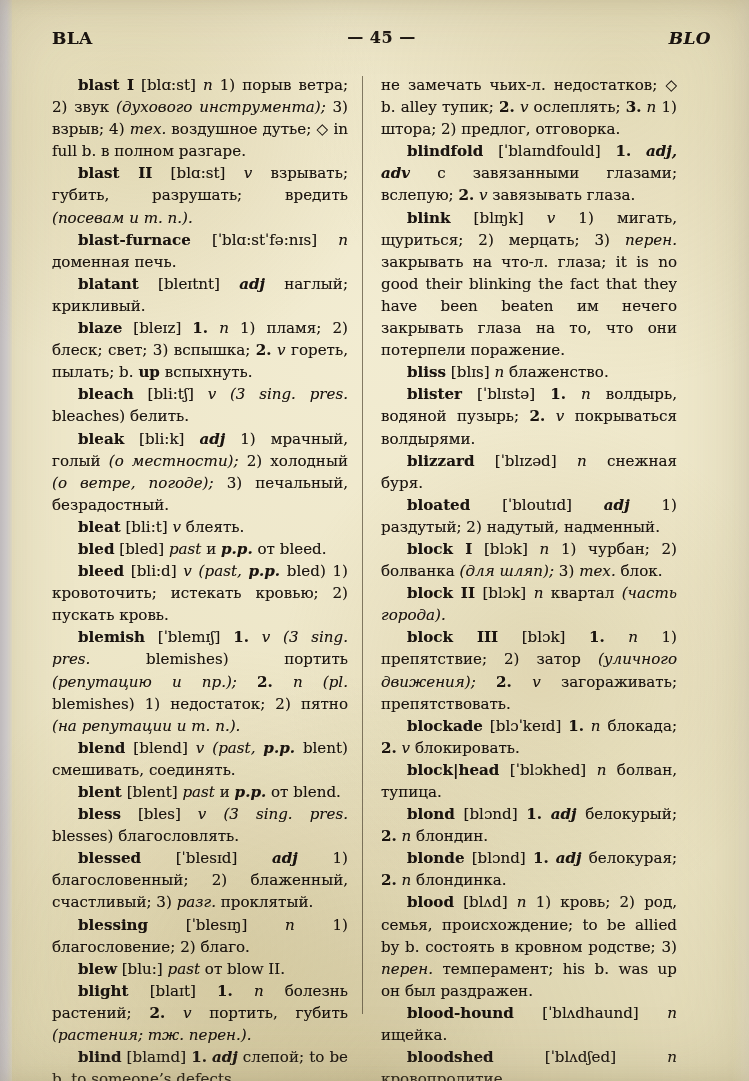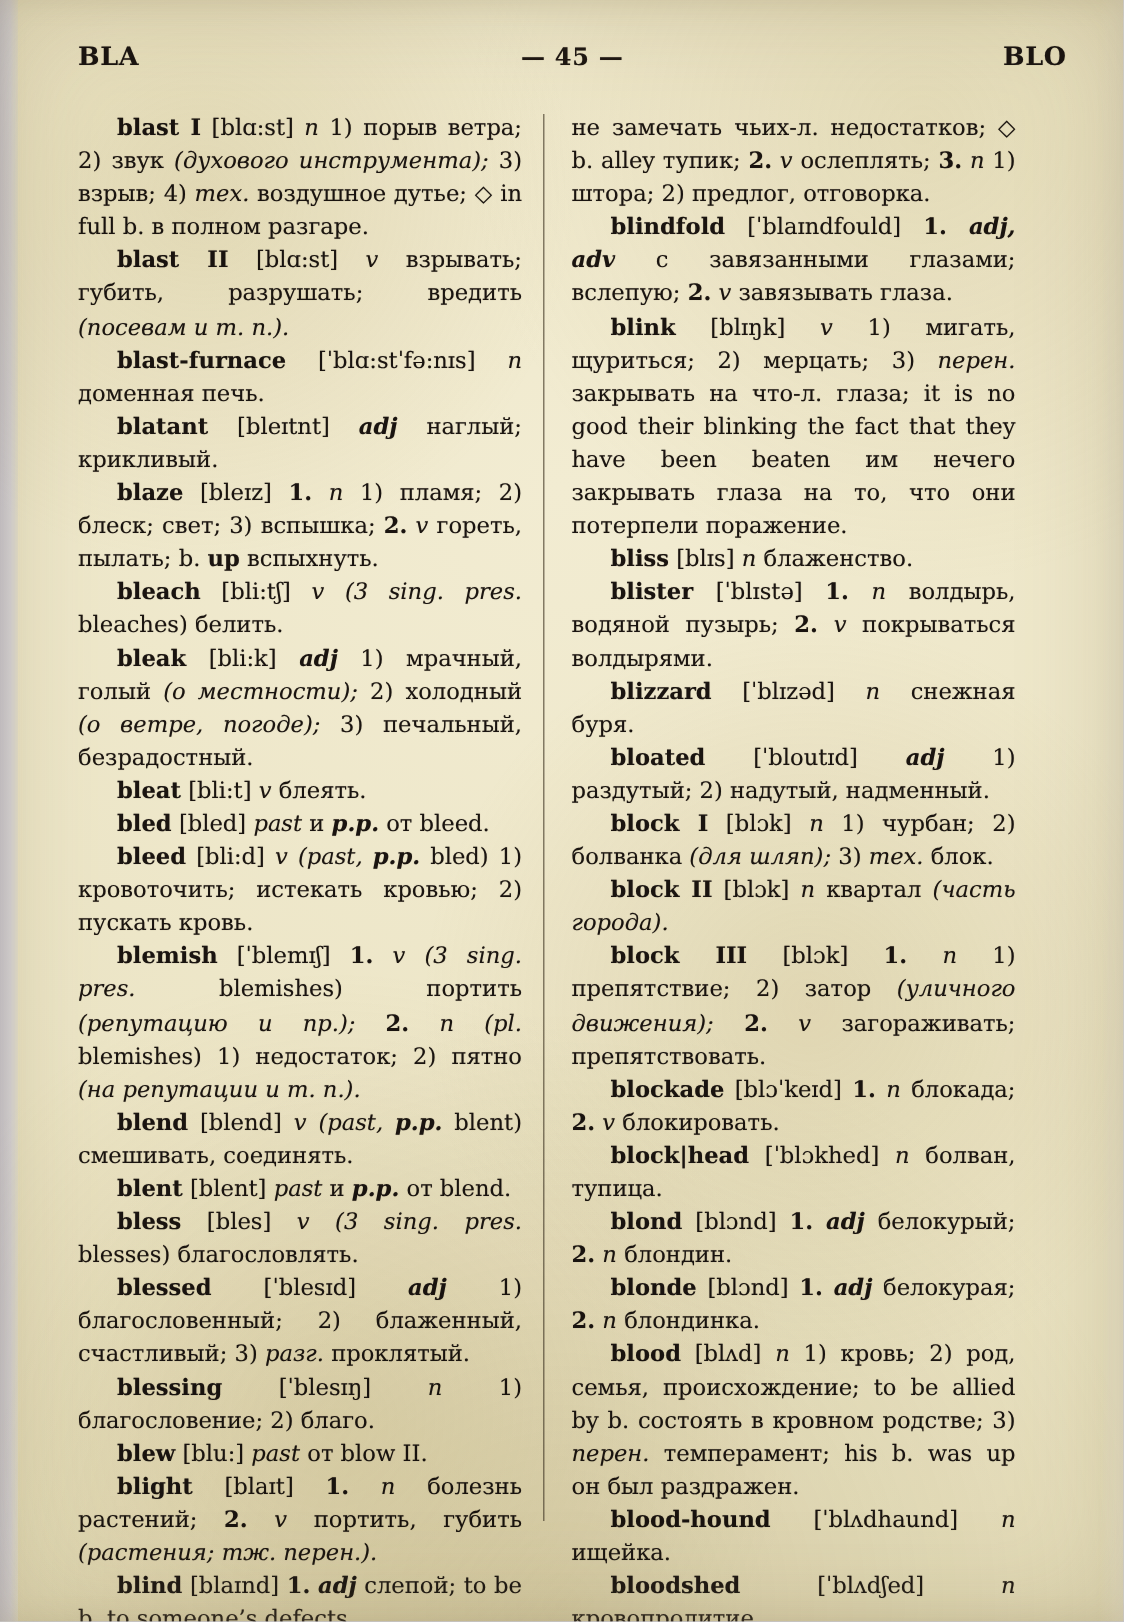--- a/index.html
+++ b/index.html
@@ -66,21 +66,21 @@
   }
   .running-head .folio {
     font-weight: bold;
     font-size: 16px;
     letter-spacing: .5px;
     position: absolute;
     left: 0; right: 0;
     text-align: center;
   }
   .rh-left  { position: relative; z-index: 2; }
-  .rh-right { position: relative; z-index: 2; }
+  .rh-right { position: relative; z-index: 2; font-style: italic; }
 
   
   .columns {
     position: absolute;
     left: 52px;
     top: 74px;
     width: 648px;
     height: 946px;
     display: flex;
     gap: 0;

